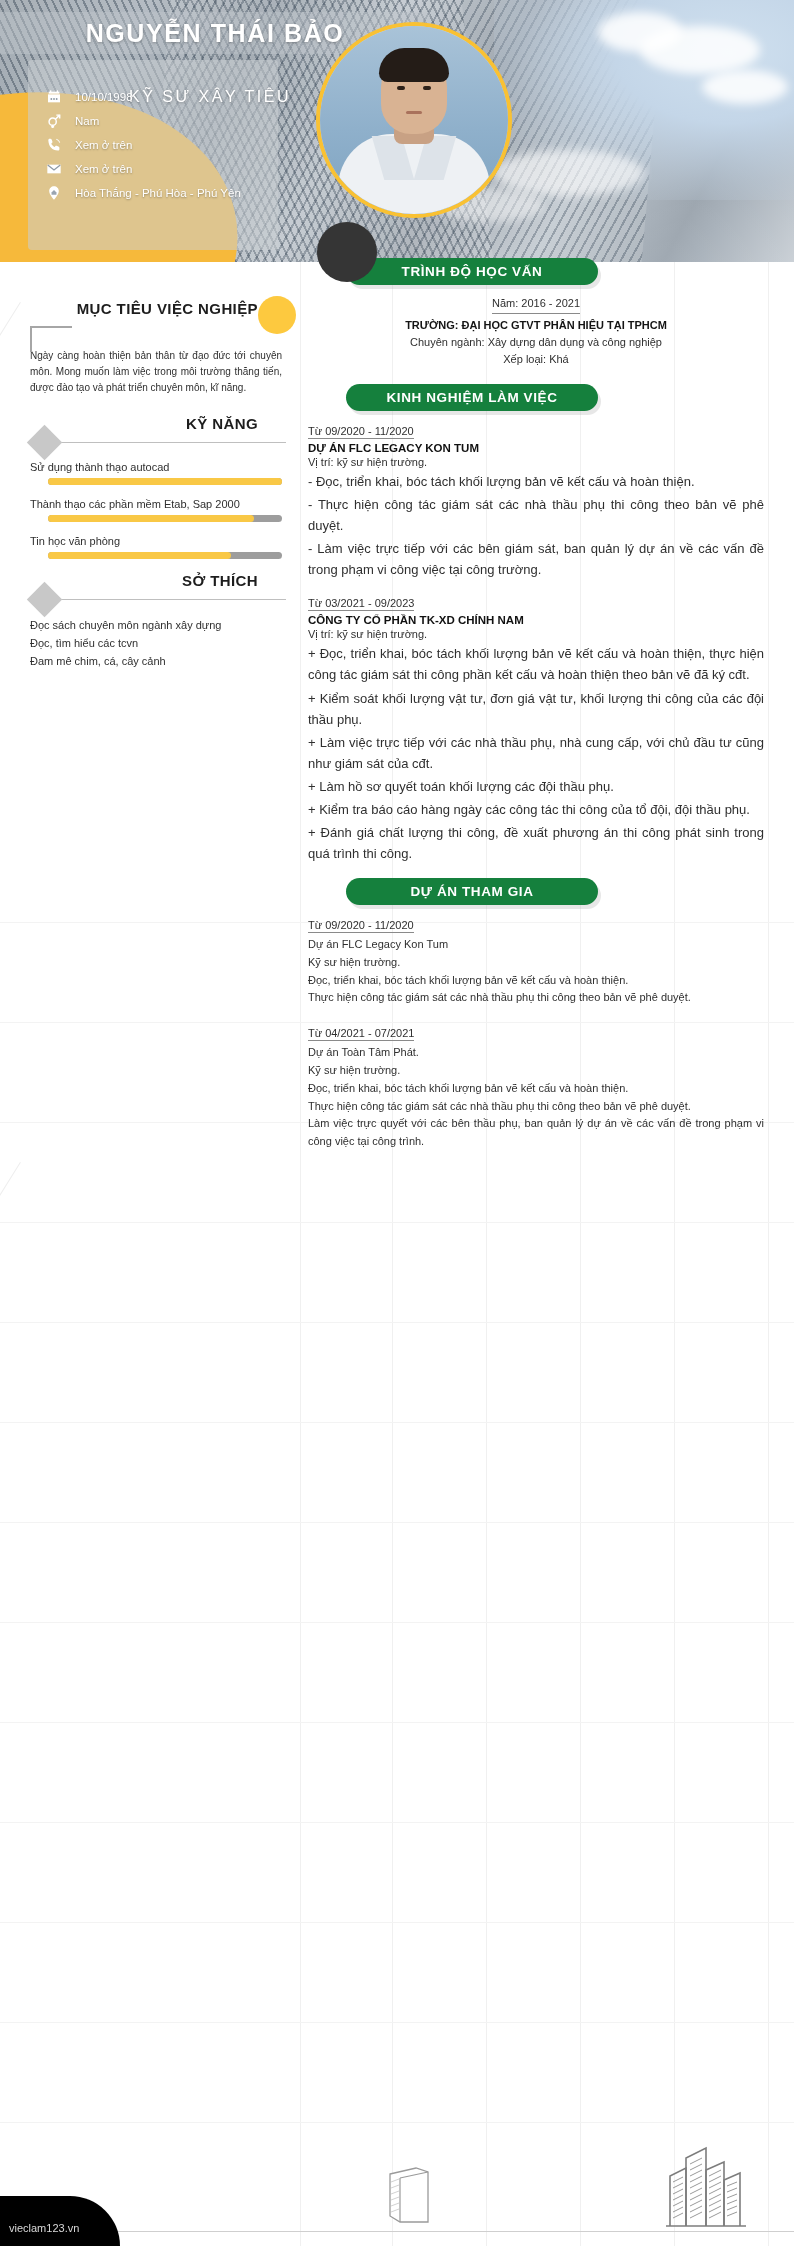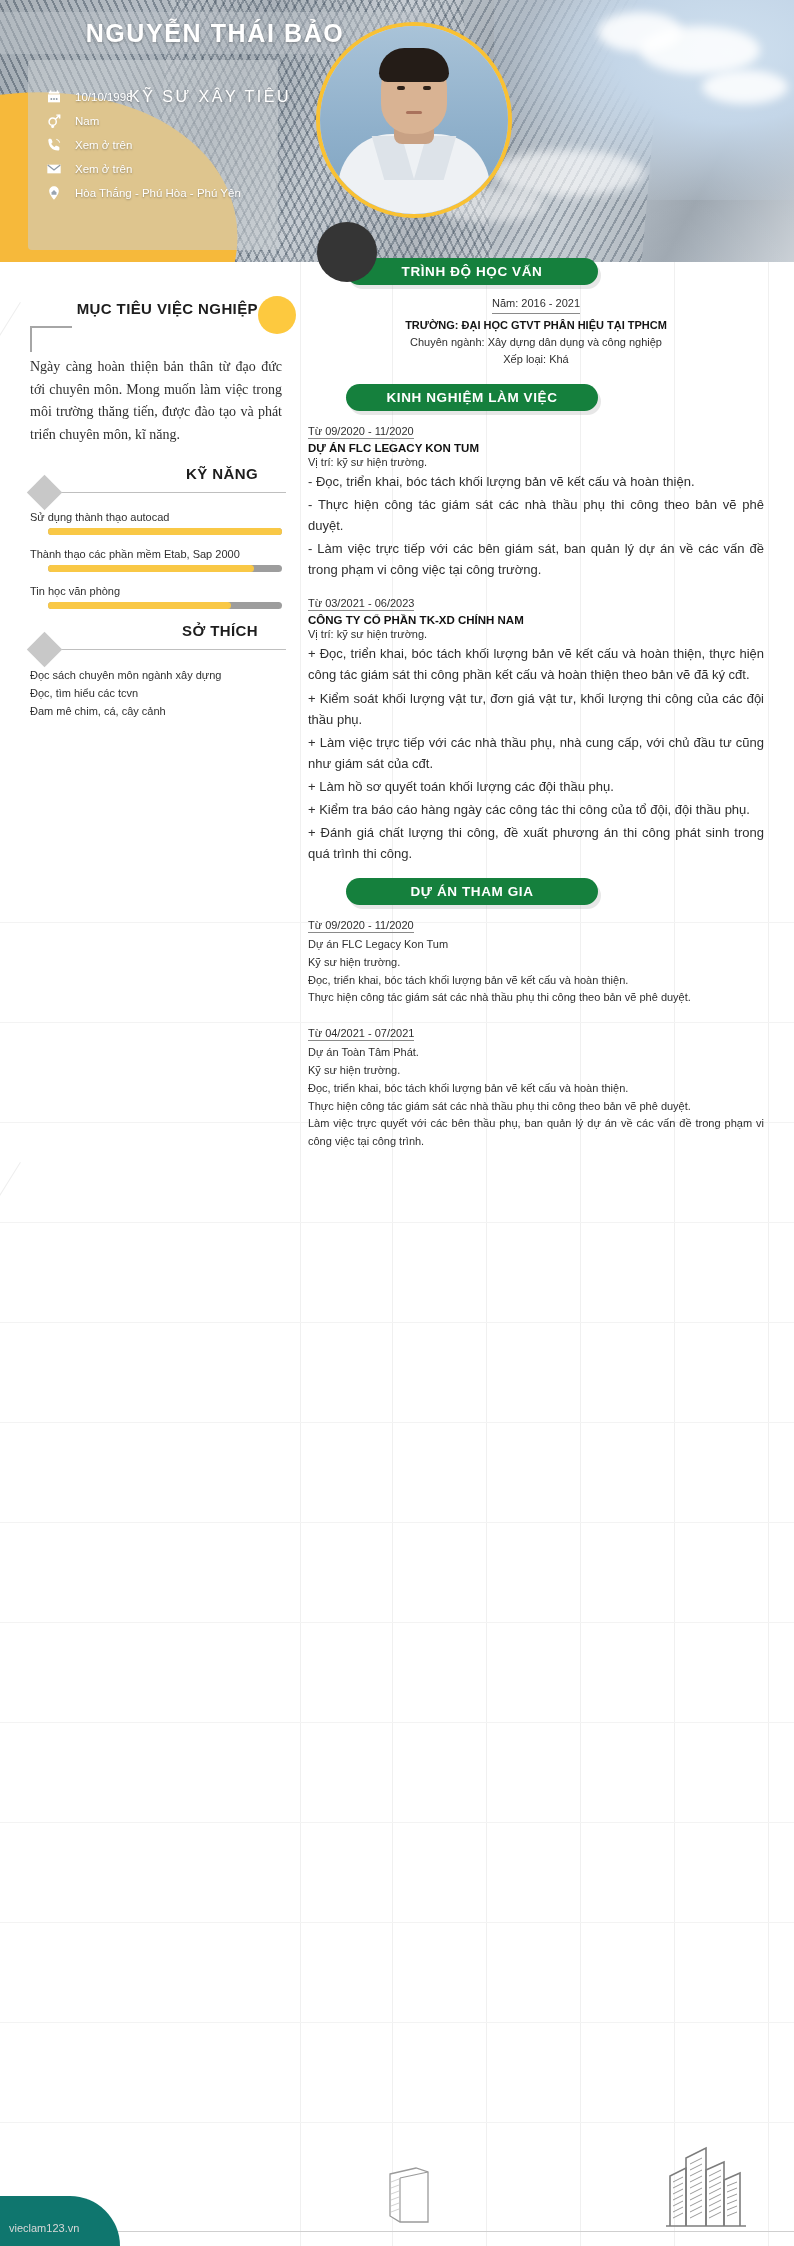--- a/index.html
+++ b/index.html
@@ -133,22 +133,22 @@
   .sec-line { position:absolute; left:28px; right:0; top:27px; height:1px; background:#bfbfbf; }
   .diamond {
     position:absolute; left:14px; top:15px; width:25px; height:25px;
     background:#c8c8c8; transform:rotate(45deg);
   }
   .corner-l {
     position:absolute; left:12px; top:26px; width:42px; height:26px;
     border-left:2px solid #a6a6a6; border-top:2px solid #a6a6a6;
   }
   .objective {
-    font-size:14px; line-height:1.62; color:#2f2f2f; text-align:justify;
-    padding:0 4px 0 12px; margin-top:20px;font-family:Liberation Serif, serif;
+    font-size:10px; line-height:1.62; color:#2f2f2f; text-align:justify;
+    padding:0 4px 0 12px; margin-top:12px;
   }
 
   .skills { margin-top:10px; padding-left:12px; padding-right:4px; }
   .skill { margin-bottom:13px; }
   .skill-name { font-size:11px; color:#2f2f2f; margin-bottom:5px; }
   .bar { position:relative; height:7px; background:#9d9d9d; border-radius:4px; margin-left:18px; }
   .bar > span { position:absolute; left:0; top:0; bottom:0; background:#f9c846; border-radius:4px; display:block; }
 
   .hobbies { margin-top:8px; padding-left:12px; padding-right:4px; }
   .hobby { font-size:11px; line-height:1.65; color:#2f2f2f; }
@@ -173,21 +173,21 @@
   .job-li { font-size:13px; color:#2f2f2f; line-height:1.62; text-align:justify; margin-bottom:2px; }
   .proj { margin-bottom:16px; }
   .proj-date { font-size:11px; color:#2f2f2f; border-bottom:1px solid #8a8a8a; display:inline-block; padding-bottom:1px; margin-bottom:3px; }
   .proj-line { font-size:11px; color:#2f2f2f; line-height:1.62; text-align:justify; }
 
   
   .footer { position:absolute; left:0; bottom:0; width:794px; height:120px; }
   .foot-rule { position:absolute; left:0; bottom:14px; width:794px; height:1px; background:#cfcfcf; }
   .wm {
     position:absolute; left:0; bottom:0; width:120px; height:50px;
-    background:#0f766e; border-radius:0 50px 0 0;
+    background:#000000; border-radius:0 50px 0 0;
   }
   .wm span {
     position:absolute; left:9px; bottom:12px; font-size:11px; color:#d8d8d8;
   }
   .paper-ico { position:absolute; left:386px; bottom:22px; width:46px; height:58px; }
   .bld-ico { position:absolute; right:46px; bottom:16px; width:84px; height:84px; }
   .paper-ico svg, .bld-ico svg { width:100%; height:100%; }
 </style>
 </head>
 <body>
@@ -376,21 +376,21 @@
       <div class="job">
         <div><span class="job-date">Từ 09/2020 - 11/2020</span></div>
         <div class="job-name">DỰ ÁN FLC LEGACY KON TUM</div>
         <div class="job-role">Vị trí: kỹ sư hiện trường.</div>
         <div class="job-li">- Đọc, triển khai, bóc tách khối lượng bản vẽ kết cấu và hoàn thiện.</div>
         <div class="job-li">- Thực hiện công tác giám sát các nhà thầu phụ thi công theo bản vẽ phê duyệt.</div>
         <div class="job-li">- Làm việc trực tiếp với các bên giám sát, ban quản lý dự án về các vấn đề trong phạm vi công việc tại công trường.</div>
       </div>
 
       <div class="job">
-        <div><span class="job-date">Từ 03/2021 - 06/2023</span></div>
+        <div><span class="job-date">Từ 03/2021 - 09/2023</span></div>
         <div class="job-name">CÔNG TY CỔ PHẦN TK-XD CHÍNH NAM</div>
         <div class="job-role">Vị trí: kỹ sư hiện trường.</div>
         <div class="job-li">+ Đọc, triển khai, bóc tách khối lượng bản vẽ kết cấu và hoàn thiện, thực hiện công tác giám sát thi công phần kết cấu và hoàn thiện theo bản vẽ đã ký cđt.</div>
         <div class="job-li">+ Kiểm soát khối lượng vật tư, đơn giá vật tư, khối lượng thi công của các đội thầu phụ.</div>
         <div class="job-li">+ Làm việc trực tiếp với các nhà thầu phụ, nhà cung cấp, với chủ đầu tư cũng như giám sát của cđt.</div>
         <div class="job-li">+ Làm hồ sơ quyết toán khối lượng các đội thầu phụ.</div>
         <div class="job-li">+ Kiểm tra báo cáo hàng ngày các công tác thi công của tổ đội, đội thầu phụ.</div>
         <div class="job-li">+ Đánh giá chất lượng thi công, đề xuất phương án thi công phát sinh trong quá trình thi công.</div>
       </div>
     </div>

